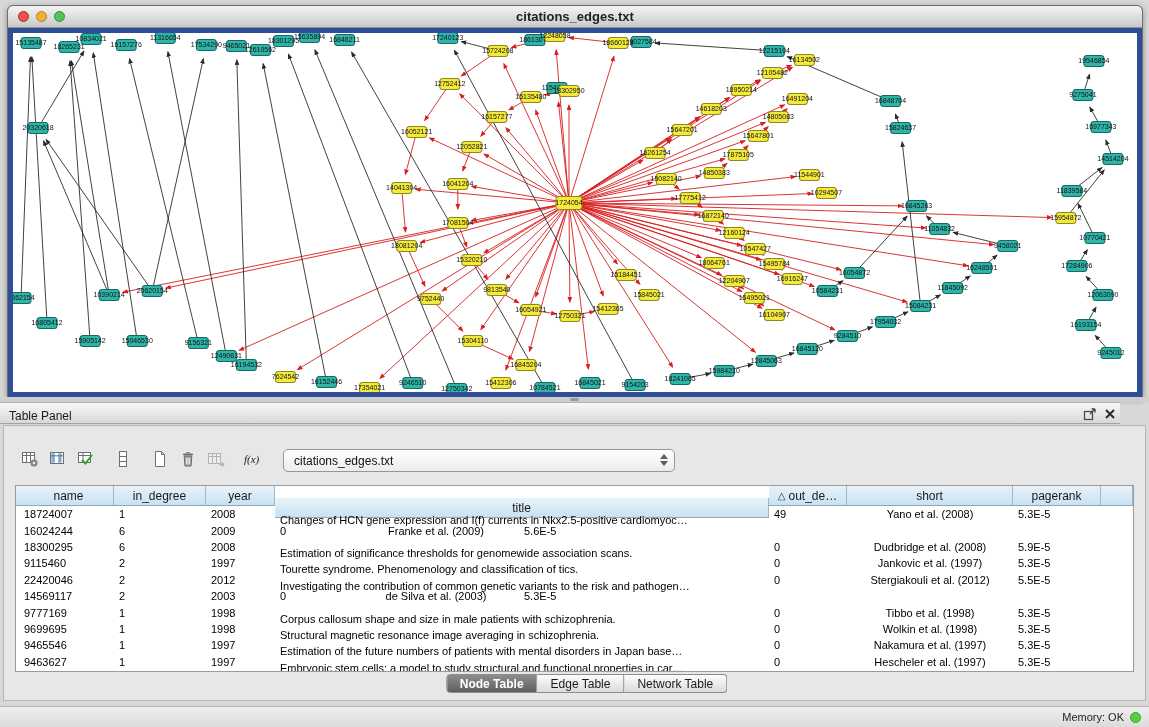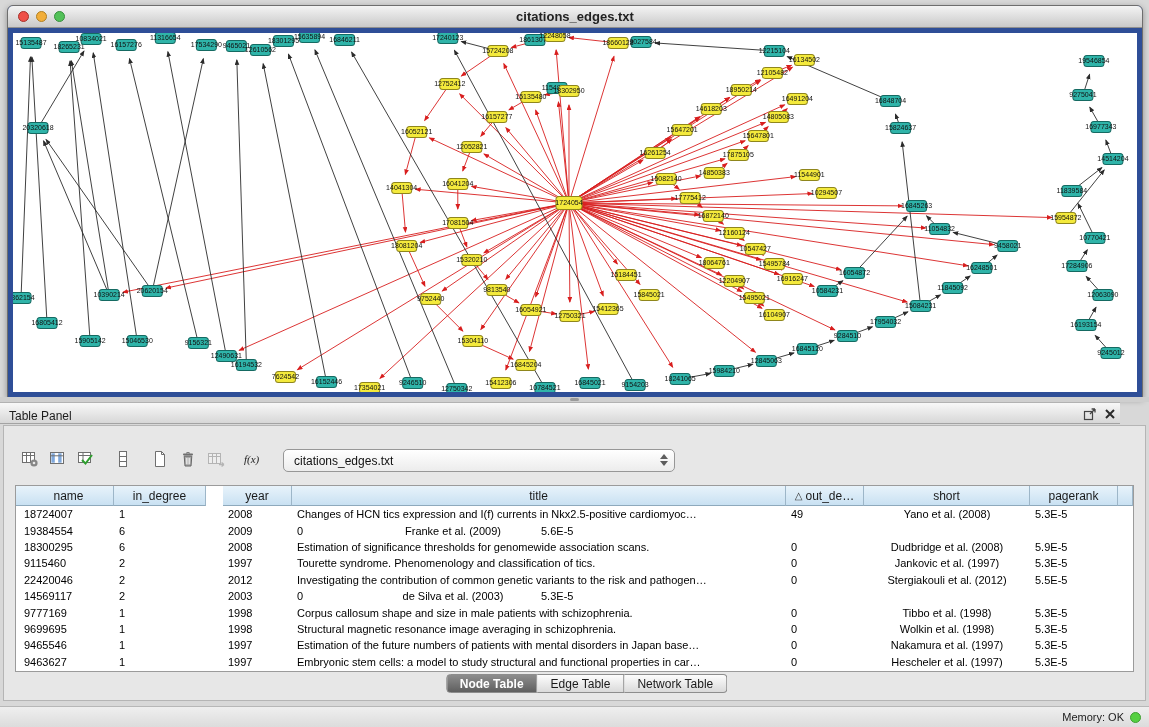--- a/index.html
+++ b/index.html
@@ -54,22 +54,22 @@
   .thead{display:flex;height:20px;}
   .hc{box-sizing:border-box;height:20px;background:linear-gradient(#e8f3fb,#c9e1f2);
     border-right:1px solid #9db6c8;border-bottom:1px solid #8ea9bc;
     display:flex;align-items:center;justify-content:center;font-size:12px;color:#1a1a1a;overflow:hidden;white-space:nowrap;}
   .hc .sort{font-size:10px;margin-right:3px;color:#333;}
   .rows{font-size:11px;color:#000;}
   .trow{display:flex;height:16.4px;align-items:center;}
   .cell{box-sizing:border-box;padding:0 5px;white-space:nowrap;overflow:hidden;}
   .c0{width:98px;padding-left:8px;}
   .c1{width:92px;}
-  .c2{width:69px;margin-left:17px;}
-  .c3{width:494px;}
+  .c2{width:69px;}
+  .c3{width:494px;margin-top:12px;}
   .c4{width:78px;}
   .c5{width:166px;text-align:center;}
   .c6{width:88px;}
   .c7{flex:1;}
 
   
   .tabs{position:absolute;left:50%;bottom:7px;transform:translateX(-50%);display:flex;padding-left:24px;}
   .tab{height:19px;box-sizing:border-box;padding:0 13px;font-size:12px;display:flex;align-items:center;
     background:linear-gradient(#fdfdfd,#dadada);border:1px solid #8d8d8d;border-left:none;color:#1a1a1a;}
   .tab:first-child{border-left:1px solid #8d8d8d;border-radius:4px 0 0 4px;}
@@ -820,28 +820,28 @@
         <div class="hc c6">
             <span>pagerank</span>
           </div>
         <div class="hc c7"></div>
       </div>
       <div class="rows" id="rows">
           <div class="trow">
             <div class="cell c0">18724007</div>
             <div class="cell c1">1</div>
             <div class="cell c2">2008</div>
-            <div class="cell c3">Changes of HCN tics expression and I(f) currents in Nkx2.5-positive cardiomyoc…</div>
+            <div class="cell c3">Changes of HCN gene expression and I(f) currents in Nkx2.5-positive cardiomyoc…</div>
             <div class="cell c4">49</div>
             <div class="cell c5">Yano et al. (2008)</div>
             <div class="cell c6">5.3E-5</div>
             <div class="cell c7"></div>
           </div>
           <div class="trow">
-            <div class="cell c0">19384554</div>
+            <div class="cell c0">16024244</div>
             <div class="cell c1">6</div>
             <div class="cell c2">2009</div>
             <div class="cell c4">0</div>
             <div class="cell c5">Franke et al. (2009)</div>
             <div class="cell c6">5.6E-5</div>
             <div class="cell c7"></div>
           </div>
           <div class="trow">
             <div class="cell c0">18300295</div>
             <div class="cell c1">6</div>

